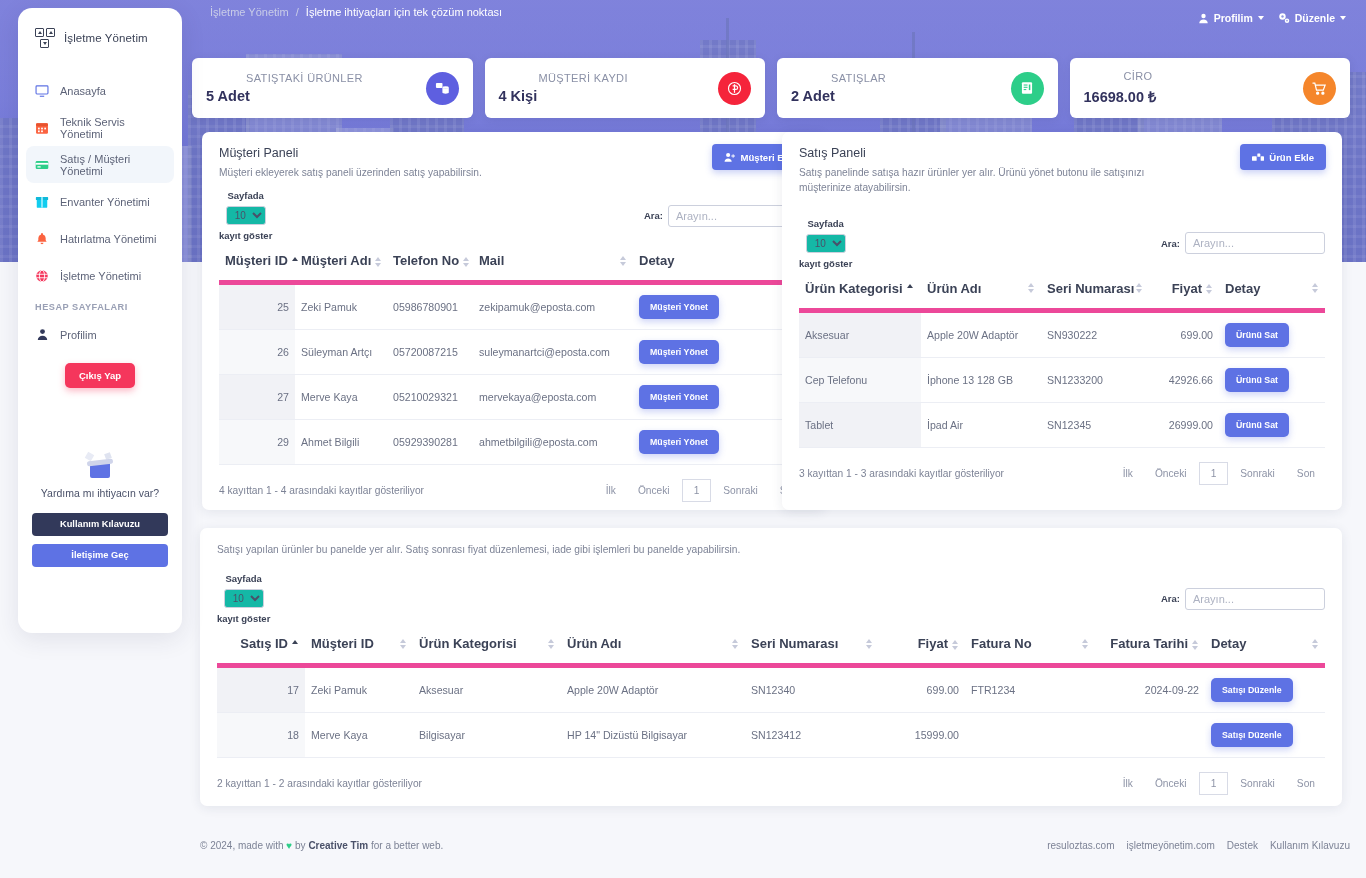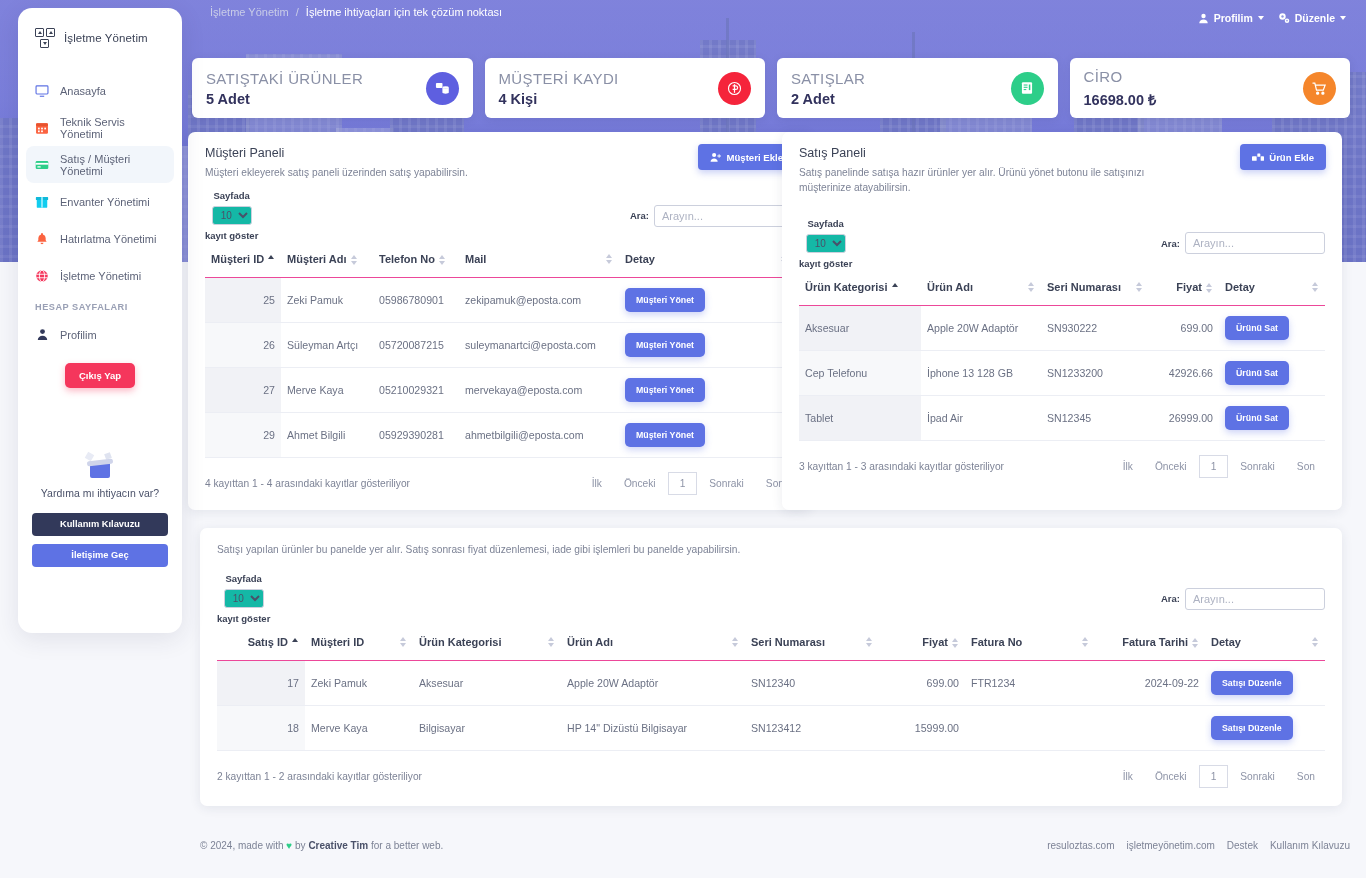--- a/index.html
+++ b/index.html
@@ -105,30 +105,30 @@
   .topnav .grp { display:flex; align-items:center; gap:5px; cursor:pointer; }
   .caret { width:0;height:0;border-left:3.5px solid transparent;border-right:3.5px solid transparent;border-top:4px solid #fff; }
 
   
   .stats { position:absolute; left:192px; top:58px; width:1158px; display:flex; gap:12px; z-index:10; }
   .stat {
     flex:1; height:60px; background:#fff; border-radius:6px;
     box-shadow:0 2px 10px rgba(36,40,80,.10);
     display:flex; align-items:center; justify-content:space-between; padding:0 14px;
   }
-  .stat-label { font-size:15px; color:#8a90a6; letter-spacing:.35px; text-transform:uppercase; margin-bottom:4px; }
+  .stat-label { font-size:11px; color:#8a90a6; letter-spacing:.35px; text-transform:uppercase; margin-bottom:4px;margin-left:40px; }
   .stat-value { font-size:14.5px; font-weight:bold; color:#32325d; }
   .stat-ico { width:33px; height:33px; border-radius:50%; display:flex; align-items:center; justify-content:center; flex:none; color:#fff; }
 
   
   .card {
     position:absolute; background:#fff; border-radius:7px;
     box-shadow:0 2px 12px rgba(36,40,80,.09); z-index:10;
   }
-  #card-customers { left:188px; top:132px; width:623px; height:378px; }
+  #card-customers { left:202px; top:132px; width:623px; height:378px; }
   #card-products  { left:782px; top:132px; width:560px; height:378px; }
   #card-sales     { left:200px; top:528px; width:1142px; height:278px; }
 
   .card-head { padding:14px 17px 0; position:relative; }
   .card-title { font-size:12.5px; color:#3b4256; margin-bottom:5px; }
   .card-desc { font-size:10.2px; color:#7d8396; line-height:1.5; max-width:72%; }
   .card-btn {
     position:absolute; right:16px; top:12px; height:26px; padding:0 12px;
     background:#5e72e4; color:#fff; border:none; border-radius:4px;
     font-size:9.6px; font-weight:bold; cursor:pointer;
@@ -144,22 +144,22 @@
   }
   .srch { display:flex; align-items:center; gap:5px; font-size:9.5px; font-weight:bold; color:#3b4256; }
   .srch input {
     font-family:"Liberation Sans",sans-serif; font-size:11px; color:#555;
     border:1px solid #ccd0dd; border-radius:3px; padding:4px 7px; width:140px; outline:none;
   }
   .srch input::placeholder { color:#adb2c2; }
 
   table { width:100%; border-collapse:collapse; table-layout:fixed; }
   thead th {
-    font-size:11px; font-weight:bold; color:#3b4256; text-align:left;
-    padding:12px 6px; border-bottom:1px solid #ec4899; position:relative; white-space:nowrap;
+    font-size:13px; font-weight:bold; color:#3b4256; text-align:left;
+    padding:12px 6px; border-bottom:5px solid #ec4899; position:relative; white-space:nowrap;
   }
   thead th.num { text-align:right; }
   .sort { display:inline-block; margin-left:4px; position:relative; width:7px; height:10px; vertical-align:middle; }
   .sort:before, .sort:after {
     content:""; position:absolute; left:0;
     border-left:3.5px solid transparent; border-right:3.5px solid transparent;
   }
   .sort:before { top:0; border-bottom:4px solid #c6cada; }
   .sort:after  { bottom:0; border-top:4px solid #c6cada; }
   .sort.up:before { border-bottom-color:#3b4256; }

